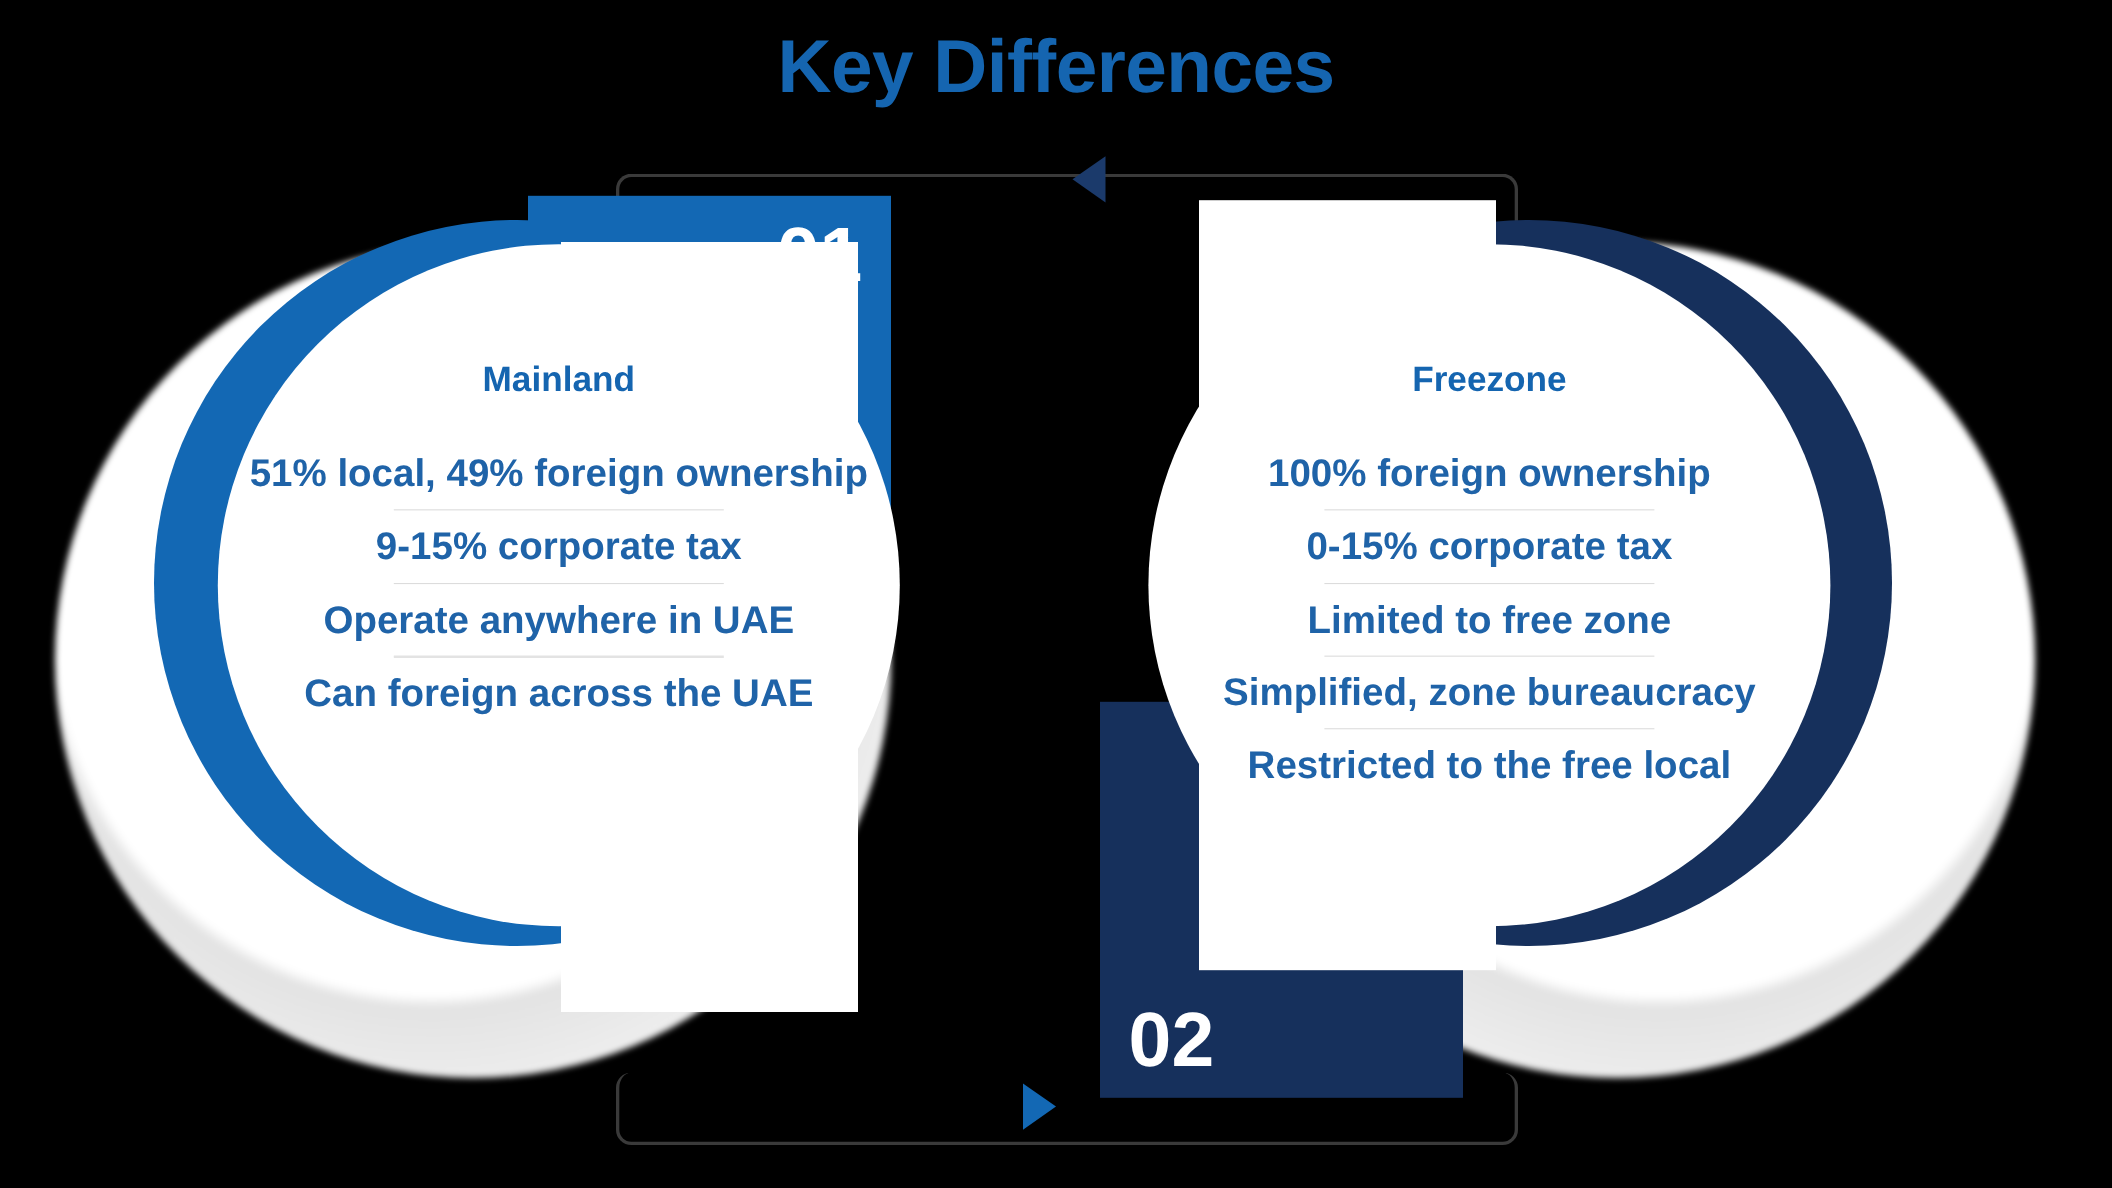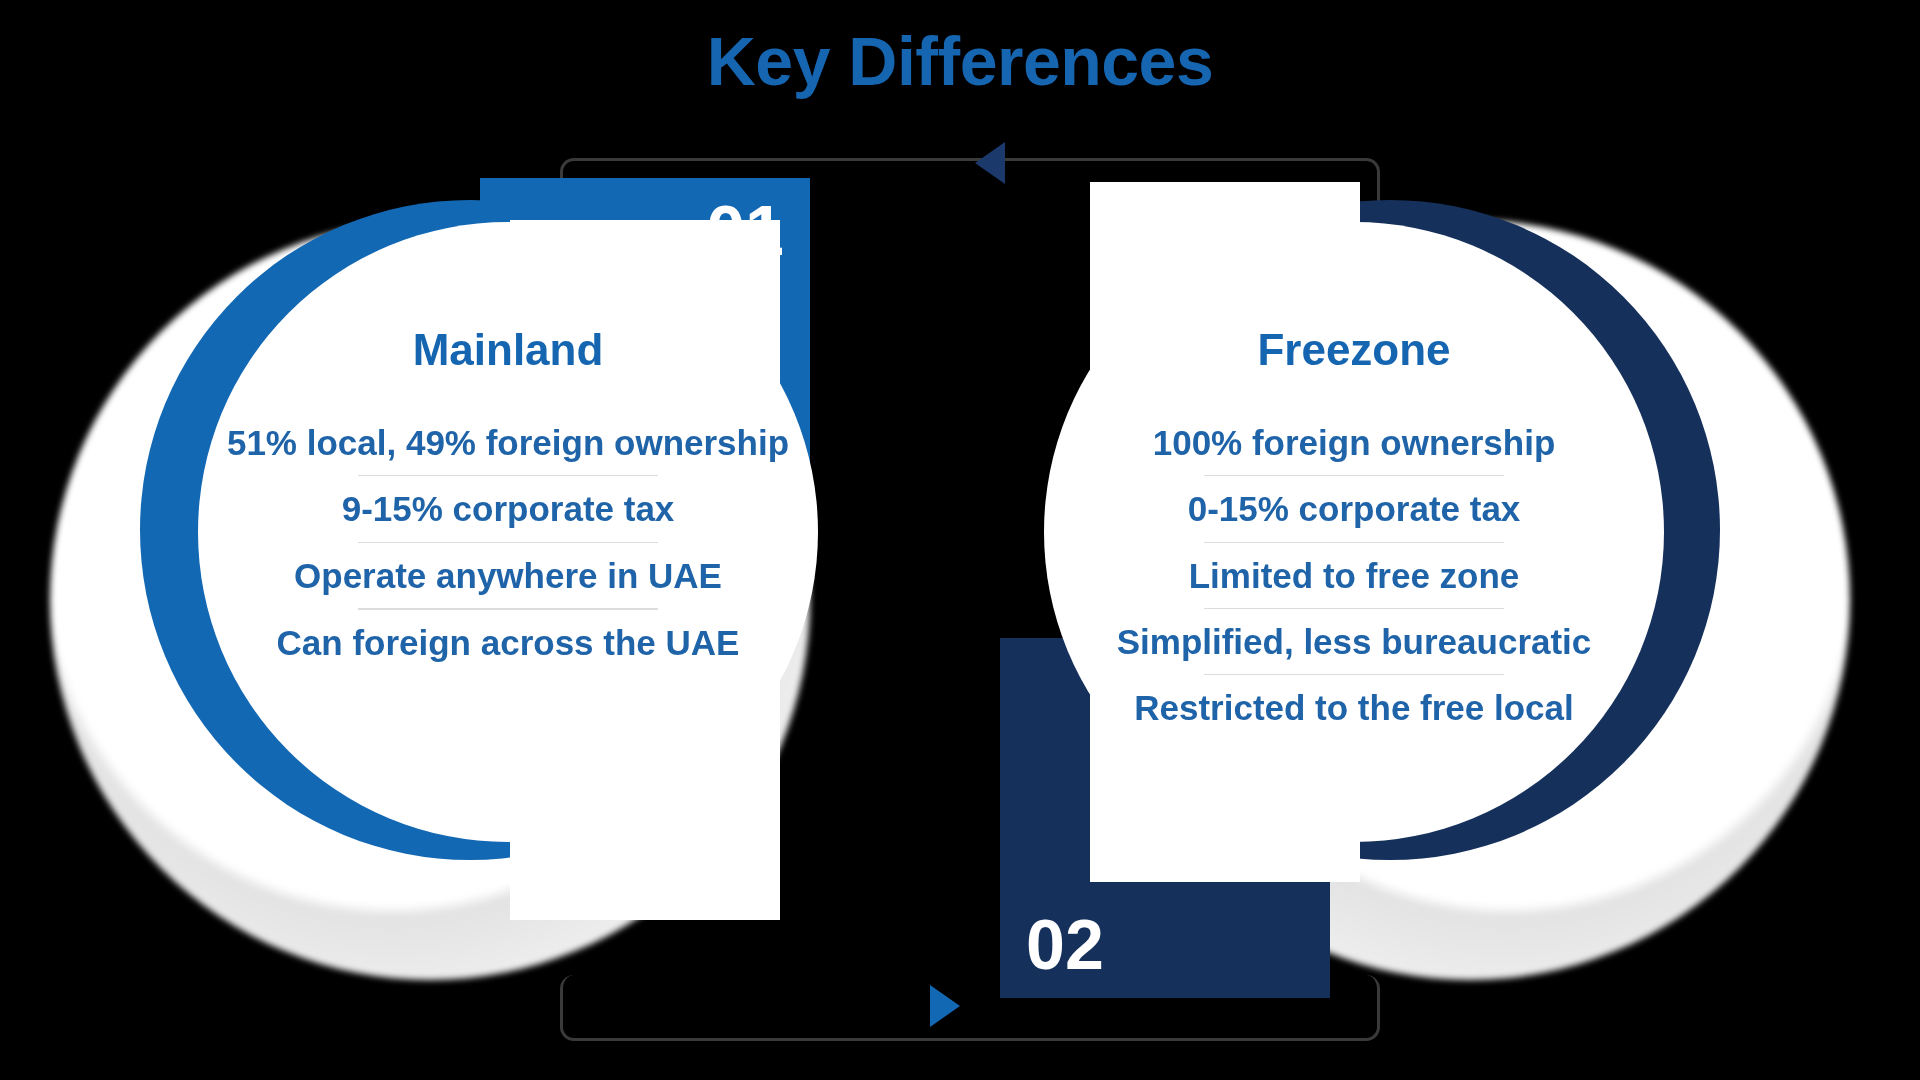--- a/index.html
+++ b/index.html
@@ -166,21 +166,21 @@
     position: absolute;
     background: #ffffff;
     width: 270px;
     height: 700px;
     top: 0;
   }
   #panel-left  { left: 350px; top: 20px; }
   #panel-right { left: 90px;  top: -18px; }
 
   .card-title {
-    font-size: 44px;
+    font-size: 32px;
     font-weight: 700;
     color: #1565b0;
     margin-bottom: 38px;
     text-align: center;
     line-height: 1;
   }
 
   .feature-list {
     list-style: none;
     width: 620px;
@@ -270,20 +270,20 @@
     <div class="panel" id="panel-right"></div>
     <div class="disc" id="disc-right">
       <div class="card-title">Freezone</div>
       <ul class="feature-list">
         <li class="feature-item">100% foreign ownership</li>
         <li class="divider"></li>
         <li class="feature-item">0-15% corporate tax</li>
         <li class="divider"></li>
         <li class="feature-item">Limited to free zone</li>
         <li class="divider"></li>
-        <li class="feature-item">Simplified, less bureaucratic</li>
+        <li class="feature-item">Simplified, zone bureaucracy</li>
         <li class="divider"></li>
         <li class="feature-item">Restricted to the free local</li>
       </ul>
     </div>
   </div>
 
 </div>
 
 </body></html>

